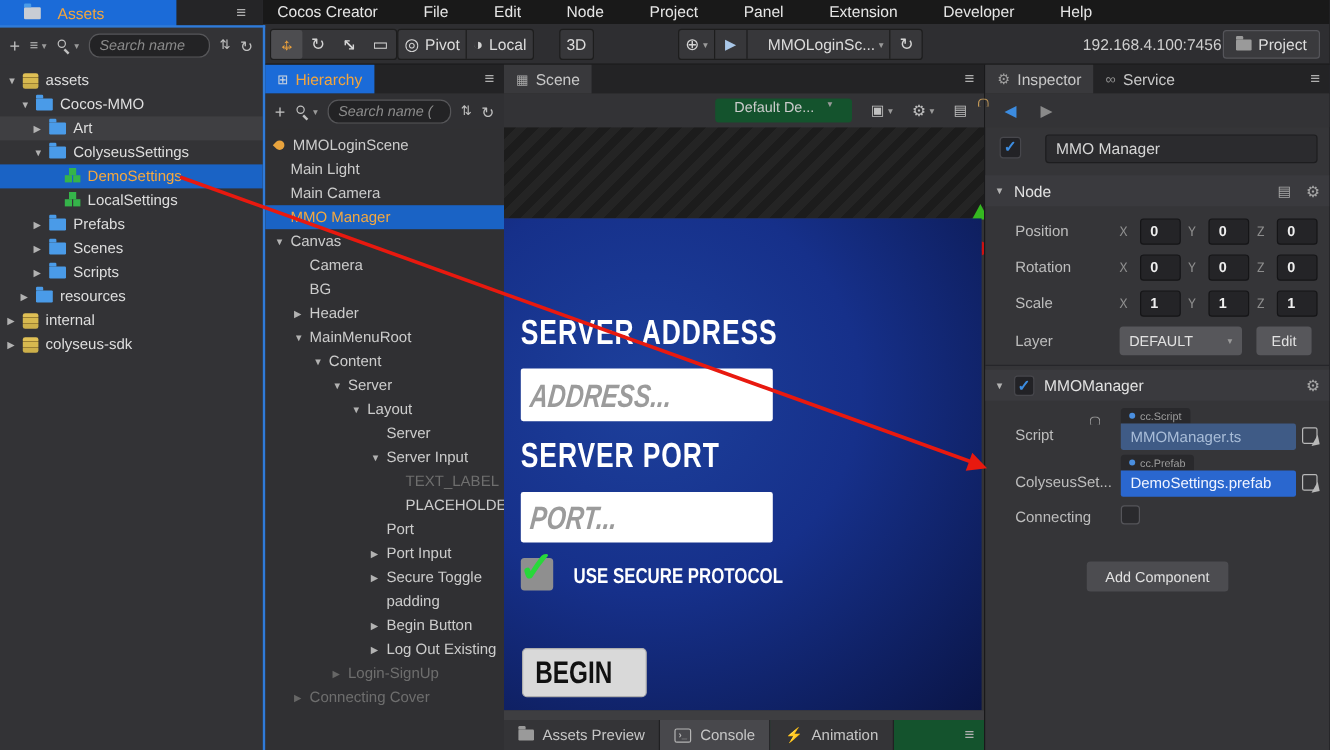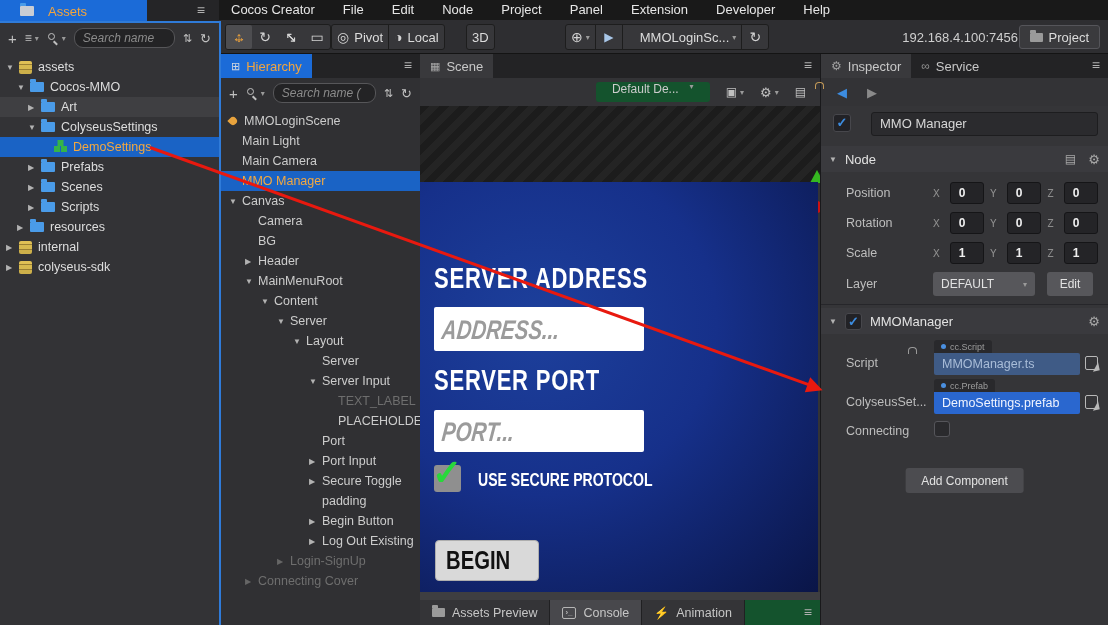--- a/index.html
+++ b/index.html
@@ -6,21 +6,21 @@
   html,body { background:#1e1e1e; }
   #app {
     position:relative; width:1108px; height:625px; overflow:hidden;
     font-family:"Liberation Sans", sans-serif; font-size:12px; color:#cfcfcf;
     background:#2d2d2f; user-select:none;
   }
   .abs { position:absolute; }
   .flex { display:flex; align-items:center; }
 
   
-  #menu-bar { left:219px; top:0; width:889px; height:20px; background:#191919; display:flex; align-items:center; gap:4px; }
+  #menu-bar { left:219px; top:0; width:889px; height:20px; background:#191919; display:flex; align-items:center; gap:14px; }
   .menu-item { padding:0 12px; color:#e6e6e6; font-size:13px; line-height:20px; cursor:default; }
 
   
   #main-toolbar { left:219px; top:20px; width:889px; height:34px; background:#2e2e31; border-bottom:1px solid #141414; }
   .tgroup { position:absolute; top:4px; height:26px; display:flex; align-items:center; background:#37373a; border:1px solid #1d1d1d; border-radius:3px; }
   .tbtn { height:24px; min-width:26px; display:flex; align-items:center; justify-content:center; color:#d4d4d4; font-size:14px; padding:0 5px; }
   .tbtn.active { background:#4d4d50; color:#f0a43c; border-radius:2px; }
   .tbtn .lbl { font-size:13px; margin-left:5px; color:#dcdcdc; }
   .vsep { width:1px; height:24px; background:#1d1d1d; }
   .caret-s { font-size:8px; color:#9a9a9a; margin-left:3px; }
@@ -257,20 +257,25 @@
       <div class="trow" style="--d:2">
           <span class="caret">▼</span>
           <span class="icon-folder"></span>
           <span class="label">ColyseusSettings</span>
         </div>
       <div class="trow sel" style="--d:3">
           <span class="caret"></span>
           <span class="icon-prefab"></span>
           <span class="label">DemoSettings</span>
         </div>
+      <div class="trow" style="--d:3">
+          <span class="caret"></span>
+          <span class="icon-prefab"></span>
+          <span class="label">LocalSettings</span>
+        </div>
       <div class="trow" style="--d:2">
           <span class="caret">▶</span>
           <span class="icon-folder"></span>
           <span class="label">Prefabs</span>
         </div>
       <div class="trow" style="--d:2">
           <span class="caret">▶</span>
           <span class="icon-folder"></span>
           <span class="label">Scenes</span>
         </div>

